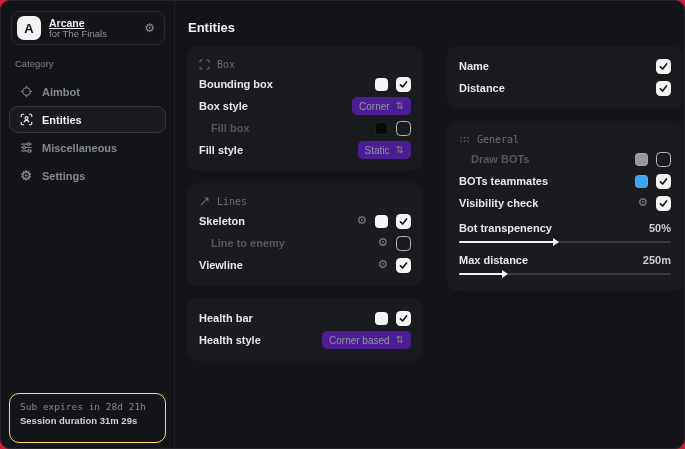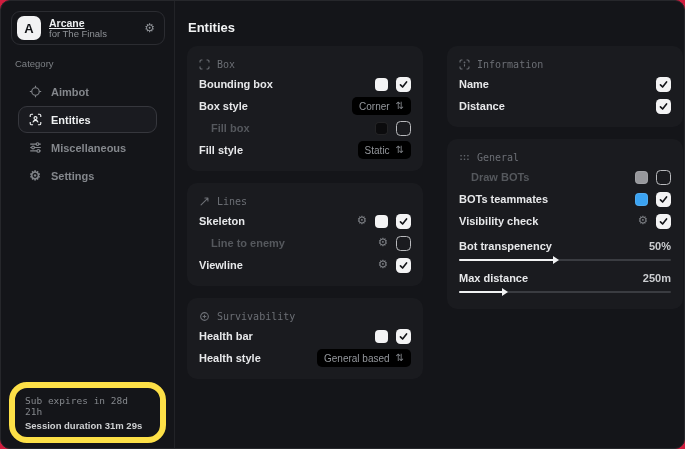--- a/index.html
+++ b/index.html
@@ -32,33 +32,33 @@
   .logo-sq {
     width: 24px; height: 24px; background: #f2f2f3; border-radius: 7px;
     color: #121316; font-weight: 700; font-size: 13px;
     display: grid; place-items: center;
   }
   .logo-text { line-height: 1.15; }
   .logo-title { font-size: 10.5px; font-weight: 700; color: #edeff1; text-decoration: underline; }
   .logo-sub   { font-size: 9.5px; color: #8f9297; }
   .logo-gear  { margin-left: auto; color: #8f9297; font-size: 12px; line-height: 1; cursor: pointer; }
   .category-label { margin: 13px 0 0 14px; font-size: 9.5px; color: #7d8085; }
-  .nav { margin-top: 9px; padding: 0 17px; }
+  .nav { margin-top: 9px; padding: 0 8px; }
   .nav-item {
     height: 27px; display: flex; align-items: center; gap: 9px;
     padding: 0 9px; border-radius: 9px; margin-bottom: 1px;
     color: #84878c; font-size: 11px; font-weight: 600;
     border: 1px solid transparent; cursor: pointer;
   }
   .nav-item.active { background: #1a1b20; border-color: #36373d; color: #eef0f1; }
   .nav-icon { display: inline-flex; width: 14px; justify-content: center; }
   .footer-card {
     position: absolute; left: 8px; right: 8px; bottom: 5px;
-    border: 6px solid #fde047; border-radius: 18px;
-    padding: 7px 10px 6px;
+    border: 1px solid #fde047; border-radius: 10px;
+    padding: 7px 10px 16px;
   }
   .footer-line1 { font-family: "DejaVu Sans Mono", monospace; font-size: 9.5px; color: #85888d; }
   .footer-line2 { font-size: 9.5px; font-weight: 700; color: #cfd1d3; margin-top: 3px; }
   
   .main { flex: 1; padding: 0 13px 0 12px; }
   .page-title { margin: 19px 0 0 1px; font-size: 13px; font-weight: 700; color: #f1f2f3; }
   .columns { display: flex; gap: 24px; margin-top: 11px; }
   .col { width: 236px; display: flex; flex-direction: column; }
   .card {
     background: #1a1b1f; border-radius: 10px;
@@ -75,21 +75,21 @@
   .ctrls { display: flex; align-items: center; gap: 8px; }
   .gear { color: #7f8287; font-size: 11.5px; line-height: 1; cursor: pointer; }
   .swatch {
     width: 13px; height: 13px; border-radius: 4px; cursor: pointer;
     box-shadow: inset 0 0 0 1px rgba(255,255,255,0.10);
   }
   .checkbox { width: 15px; height: 15px; border-radius: 4.5px; cursor: pointer; }
   .checkbox.checked { background: #f3f3f4; display: grid; place-items: center; }
   .checkbox.unchecked { border: 1.5px solid #b9babd; background: transparent; }
   .dropdown {
-    height: 18px; background: #000000; border-radius: 5px; cursor: pointer;
+    height: 18px; background: #4c1d95; border-radius: 5px; cursor: pointer;
     display: flex; align-items: center; gap: 6px; padding: 0 7px;
     color: #94979c; font-size: 10px; text-align: center;
   }
   .updown { font-size: 10px; line-height: 1; color: #84878c; }
   .slider-group { margin-top: 4px; margin-bottom: 6px; }
   .slider-head { height: 19px; display: flex; align-items: center; justify-content: space-between; }
   .slider-value { font-size: 11px; font-weight: 600; color: #cbcdd0; }
   .track { position: relative; height: 2px; background: #3a3c41; border-radius: 2px; margin-top: 4px; cursor: pointer; }
   .fill { position: absolute; left: 0; top: 0; height: 2px; background: #f1f2f3; border-radius: 2px; }
   .fill::after {
@@ -245,63 +245,44 @@
               <span class="checkbox checked">
                 <svg width="9" height="9" viewBox="0 0 10 10">
                     <path d="M1.6 5.4 4 7.8 8.4 2.2" stroke="#141519" stroke-width="1.8" fill="none" stroke-linecap="round" stroke-linejoin="round"></path>
                   </svg>
               </span>
             </span>
           </div>
         </div>
 
         <div class="card">
-          <div class="sec-head">
-            <span class="icon">
-              <svg width="11" height="11" viewBox="0 0 16 16" fill="none" stroke="currentColor" stroke-width="1.6">
-                <circle cx="8" cy="8" r="5.6"></circle>
-                <path d="M8 5.4v5.2M5.4 8h5.2"></path>
-              </svg>
-            </span>
-            <span>Survivability</span>
-          </div>
           <div class="row">
             <span class="row-label">Health bar</span>
             <span class="ctrls">
               <span class="swatch" style="background-color: rgb(243, 243, 244);"></span>
               <span class="checkbox checked">
                 <svg width="9" height="9" viewBox="0 0 10 10">
                     <path d="M1.6 5.4 4 7.8 8.4 2.2" stroke="#141519" stroke-width="1.8" fill="none" stroke-linecap="round" stroke-linejoin="round"></path>
                   </svg>
               </span>
             </span>
           </div>
           <div class="row">
             <span class="row-label">Health style</span>
             <span class="dropdown">
-              <span>General based</span>
+              <span>Corner based</span>
               <span class="updown">⇅</span>
             </span>
           </div>
         </div>
       </div>
 
       <div class="col">
 
         <div class="card">
-          <div class="sec-head">
-            <span class="icon">
-              <svg width="11" height="11" viewBox="0 0 16 16" fill="none" stroke="currentColor" stroke-width="1.6">
-                <path d="M5 1.5H3.2A1.7 1.7 0 0 0 1.5 3.2V5M11 1.5h1.8a1.7 1.7 0 0 1 1.7 1.7V5M5 14.5H3.2a1.7 1.7 0 0 1-1.7-1.7V11M11 14.5h1.8a1.7 1.7 0 0 0 1.7-1.7V11"></path>
-                <circle cx="8" cy="5" r="0.5" fill="currentColor"></circle>
-                <path d="M8 7.5V11"></path>
-              </svg>
-            </span>
-            <span>Information</span>
-          </div>
           <div class="row">
             <span class="row-label">Name</span>
             <span class="ctrls">
               <span class="checkbox checked">
                 <svg width="9" height="9" viewBox="0 0 10 10">
                     <path d="M1.6 5.4 4 7.8 8.4 2.2" stroke="#141519" stroke-width="1.8" fill="none" stroke-linecap="round" stroke-linejoin="round"></path>
                   </svg>
               </span>
             </span>
           </div>

